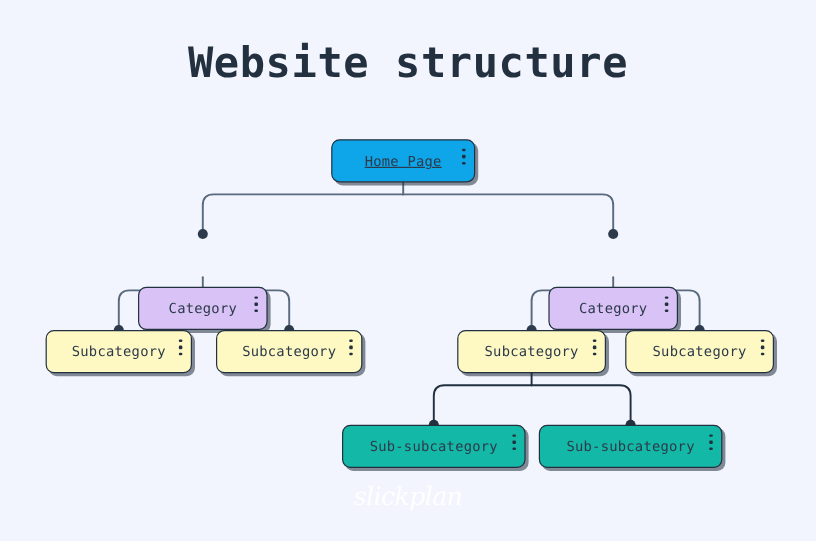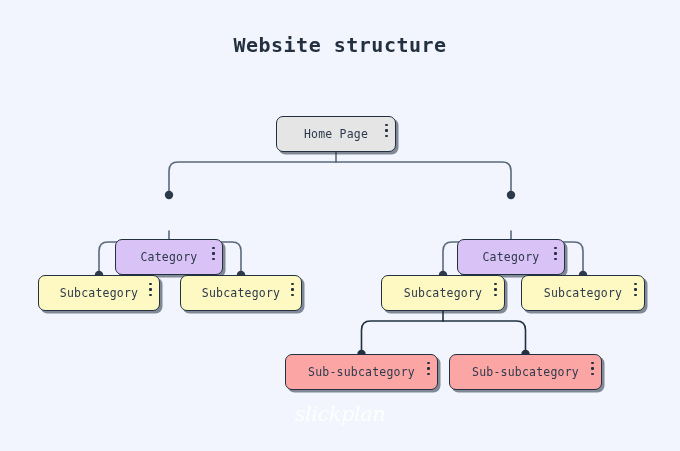--- a/index.html
+++ b/index.html
@@ -19,21 +19,21 @@
     width: 680px;
     height: 451px;
   }
   #page-title {
     position: absolute;
     top: 33px;
     left: 0;
     width: 680px;
     text-align: center;
     font-family: "DejaVu Sans Mono", monospace;
-    font-size: 20px;
+    font-size: 35px;
     font-weight: 700;
     letter-spacing: 0.5px;
     color: #22303f;
     white-space: pre;
   }
   #edge-layer {
     position: absolute;
     top: 0; left: 0;
     width: 680px;
     height: 451px;
@@ -52,24 +52,24 @@
     font-size: 11.5px;
     color: #2d3a4b;
     letter-spacing: 0.2px;
     white-space: nowrap;
     user-select: none;
   }
   .node .label {
     display: block;
     pointer-events: none;
   }
-  .node.blue   { background: #e5e5e5; }
+  .node.blue   { background: #0ea5e9; text-decoration: underline; }
   .node.purple { background: #d9c2f5; margin-top: 44px; }
   .node.yellow { background: #fef9c3; }
-  .node.white  { background: #fca5a5; }
+  .node.white  { background: #14b8a6; }
 
   .dots {
     position: absolute;
     top: 7px;
     right: 7px;
     width: 3px;
     height: 13px;
     display: flex;
     flex-direction: column;
     justify-content: space-between;

